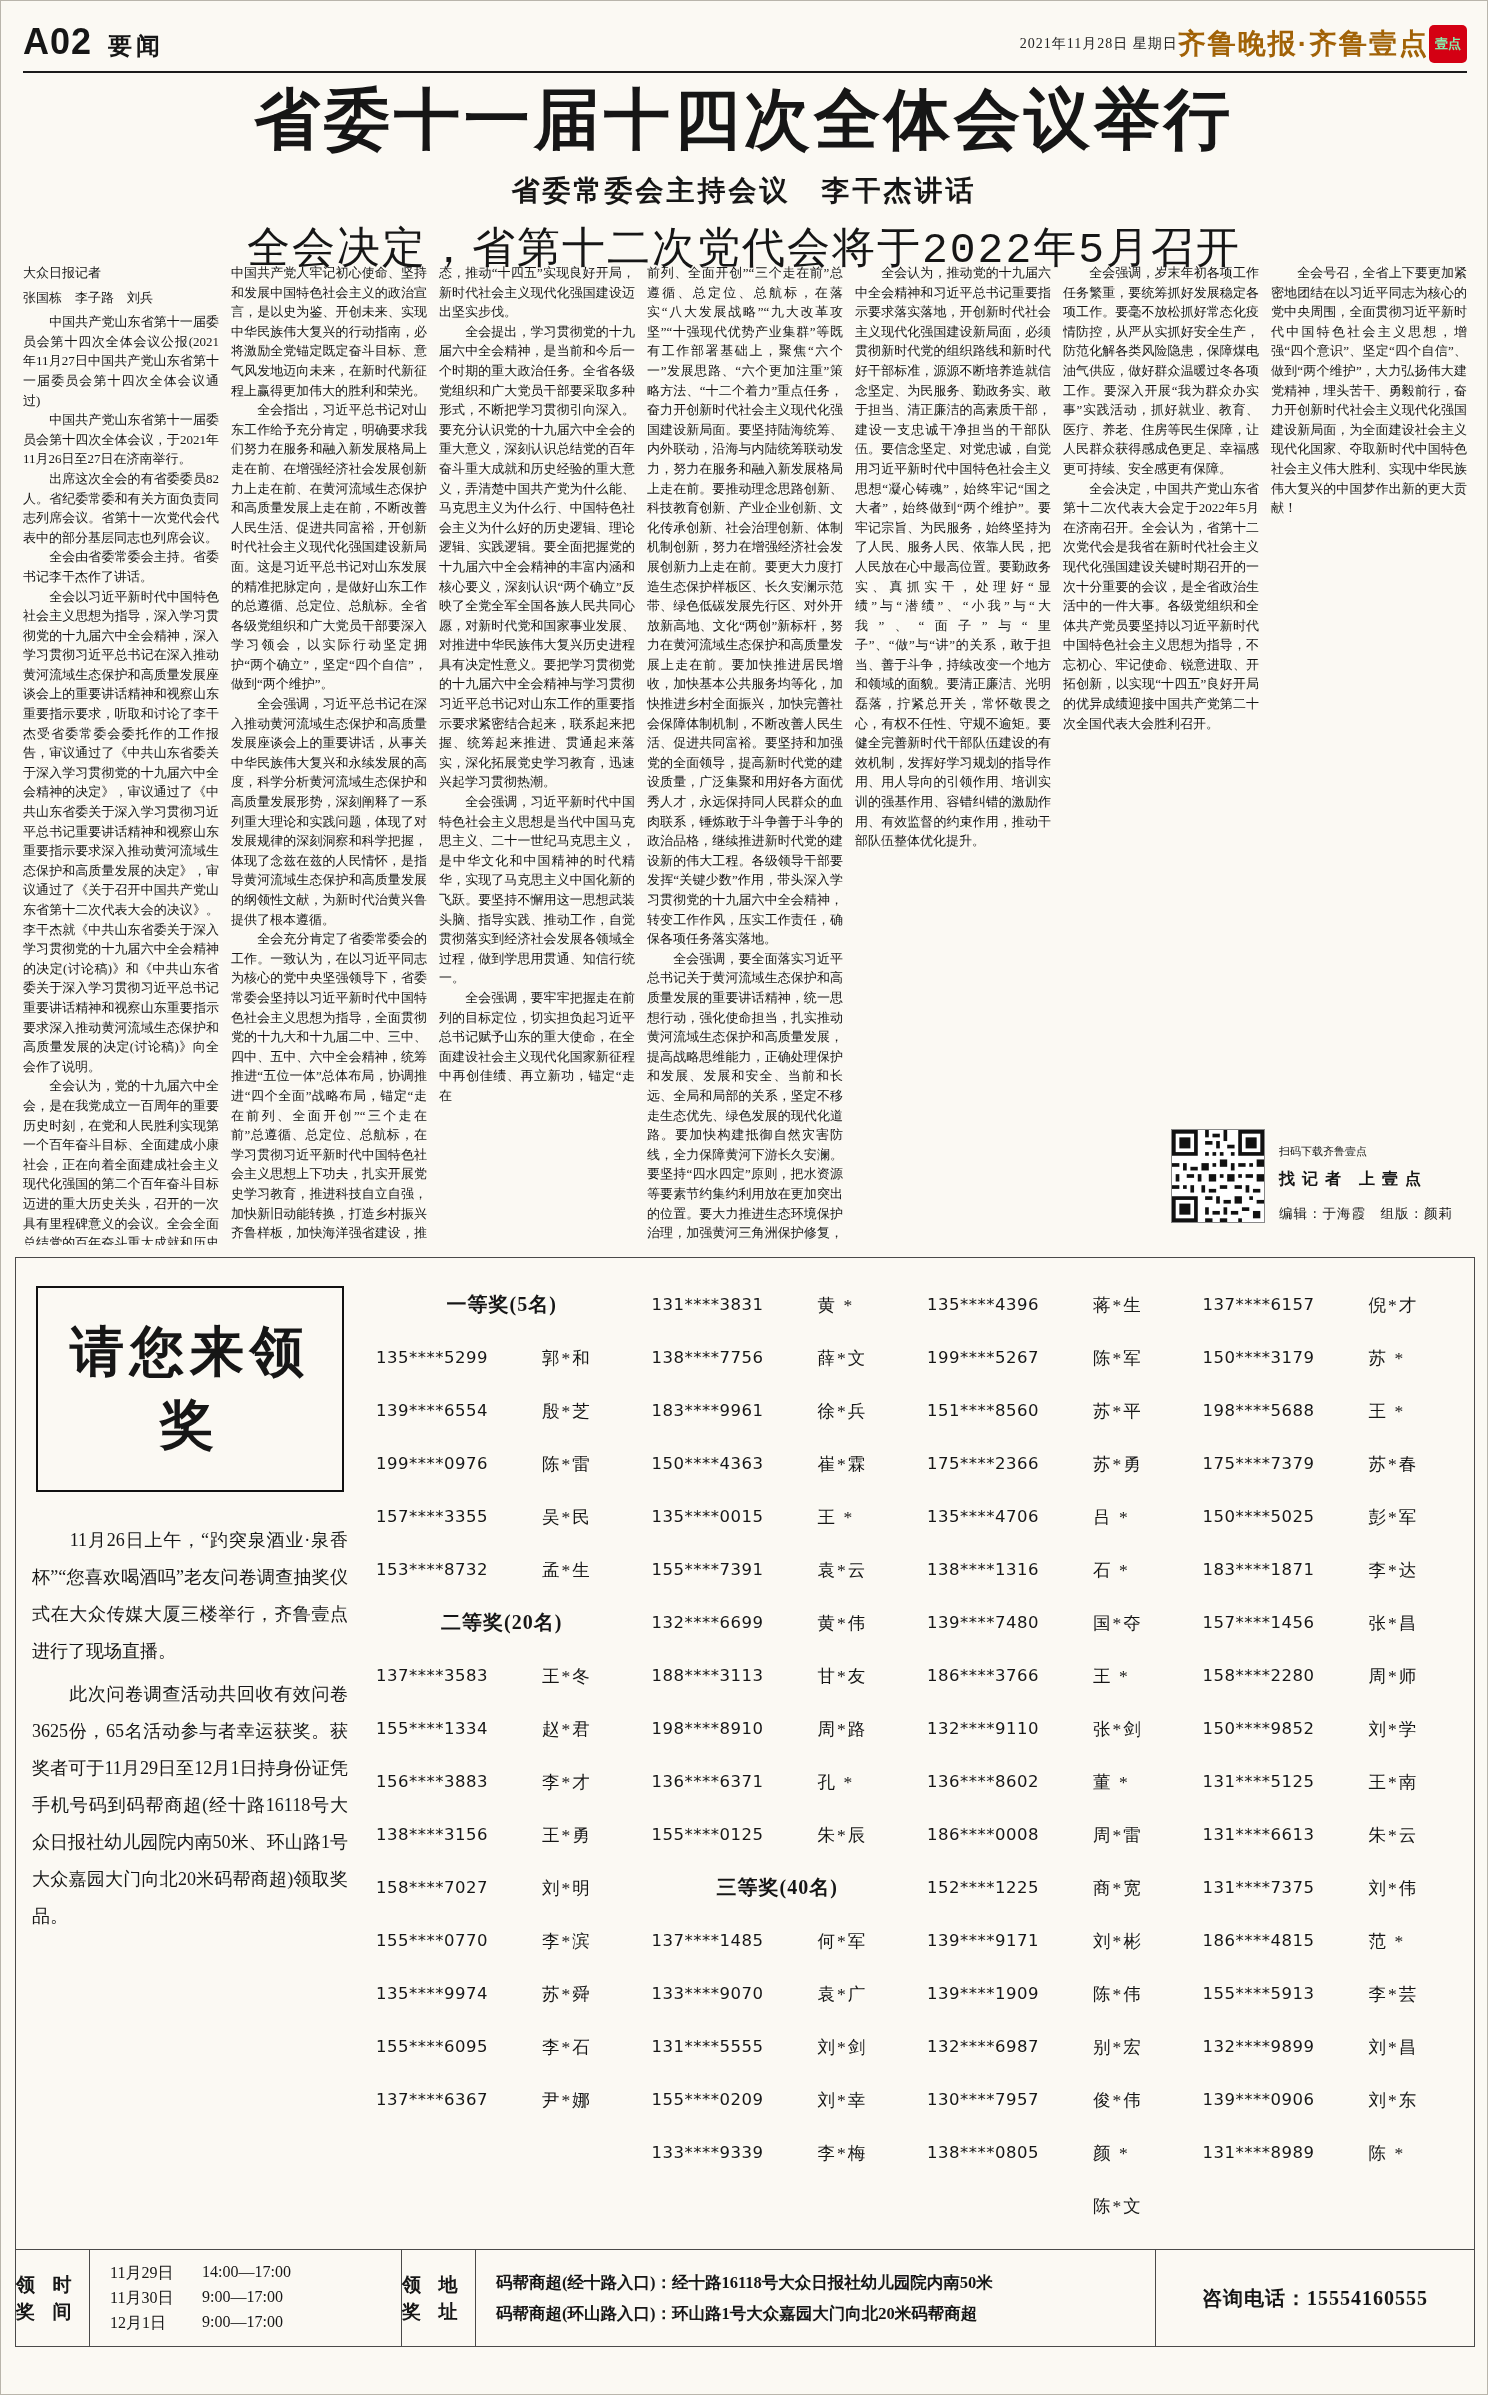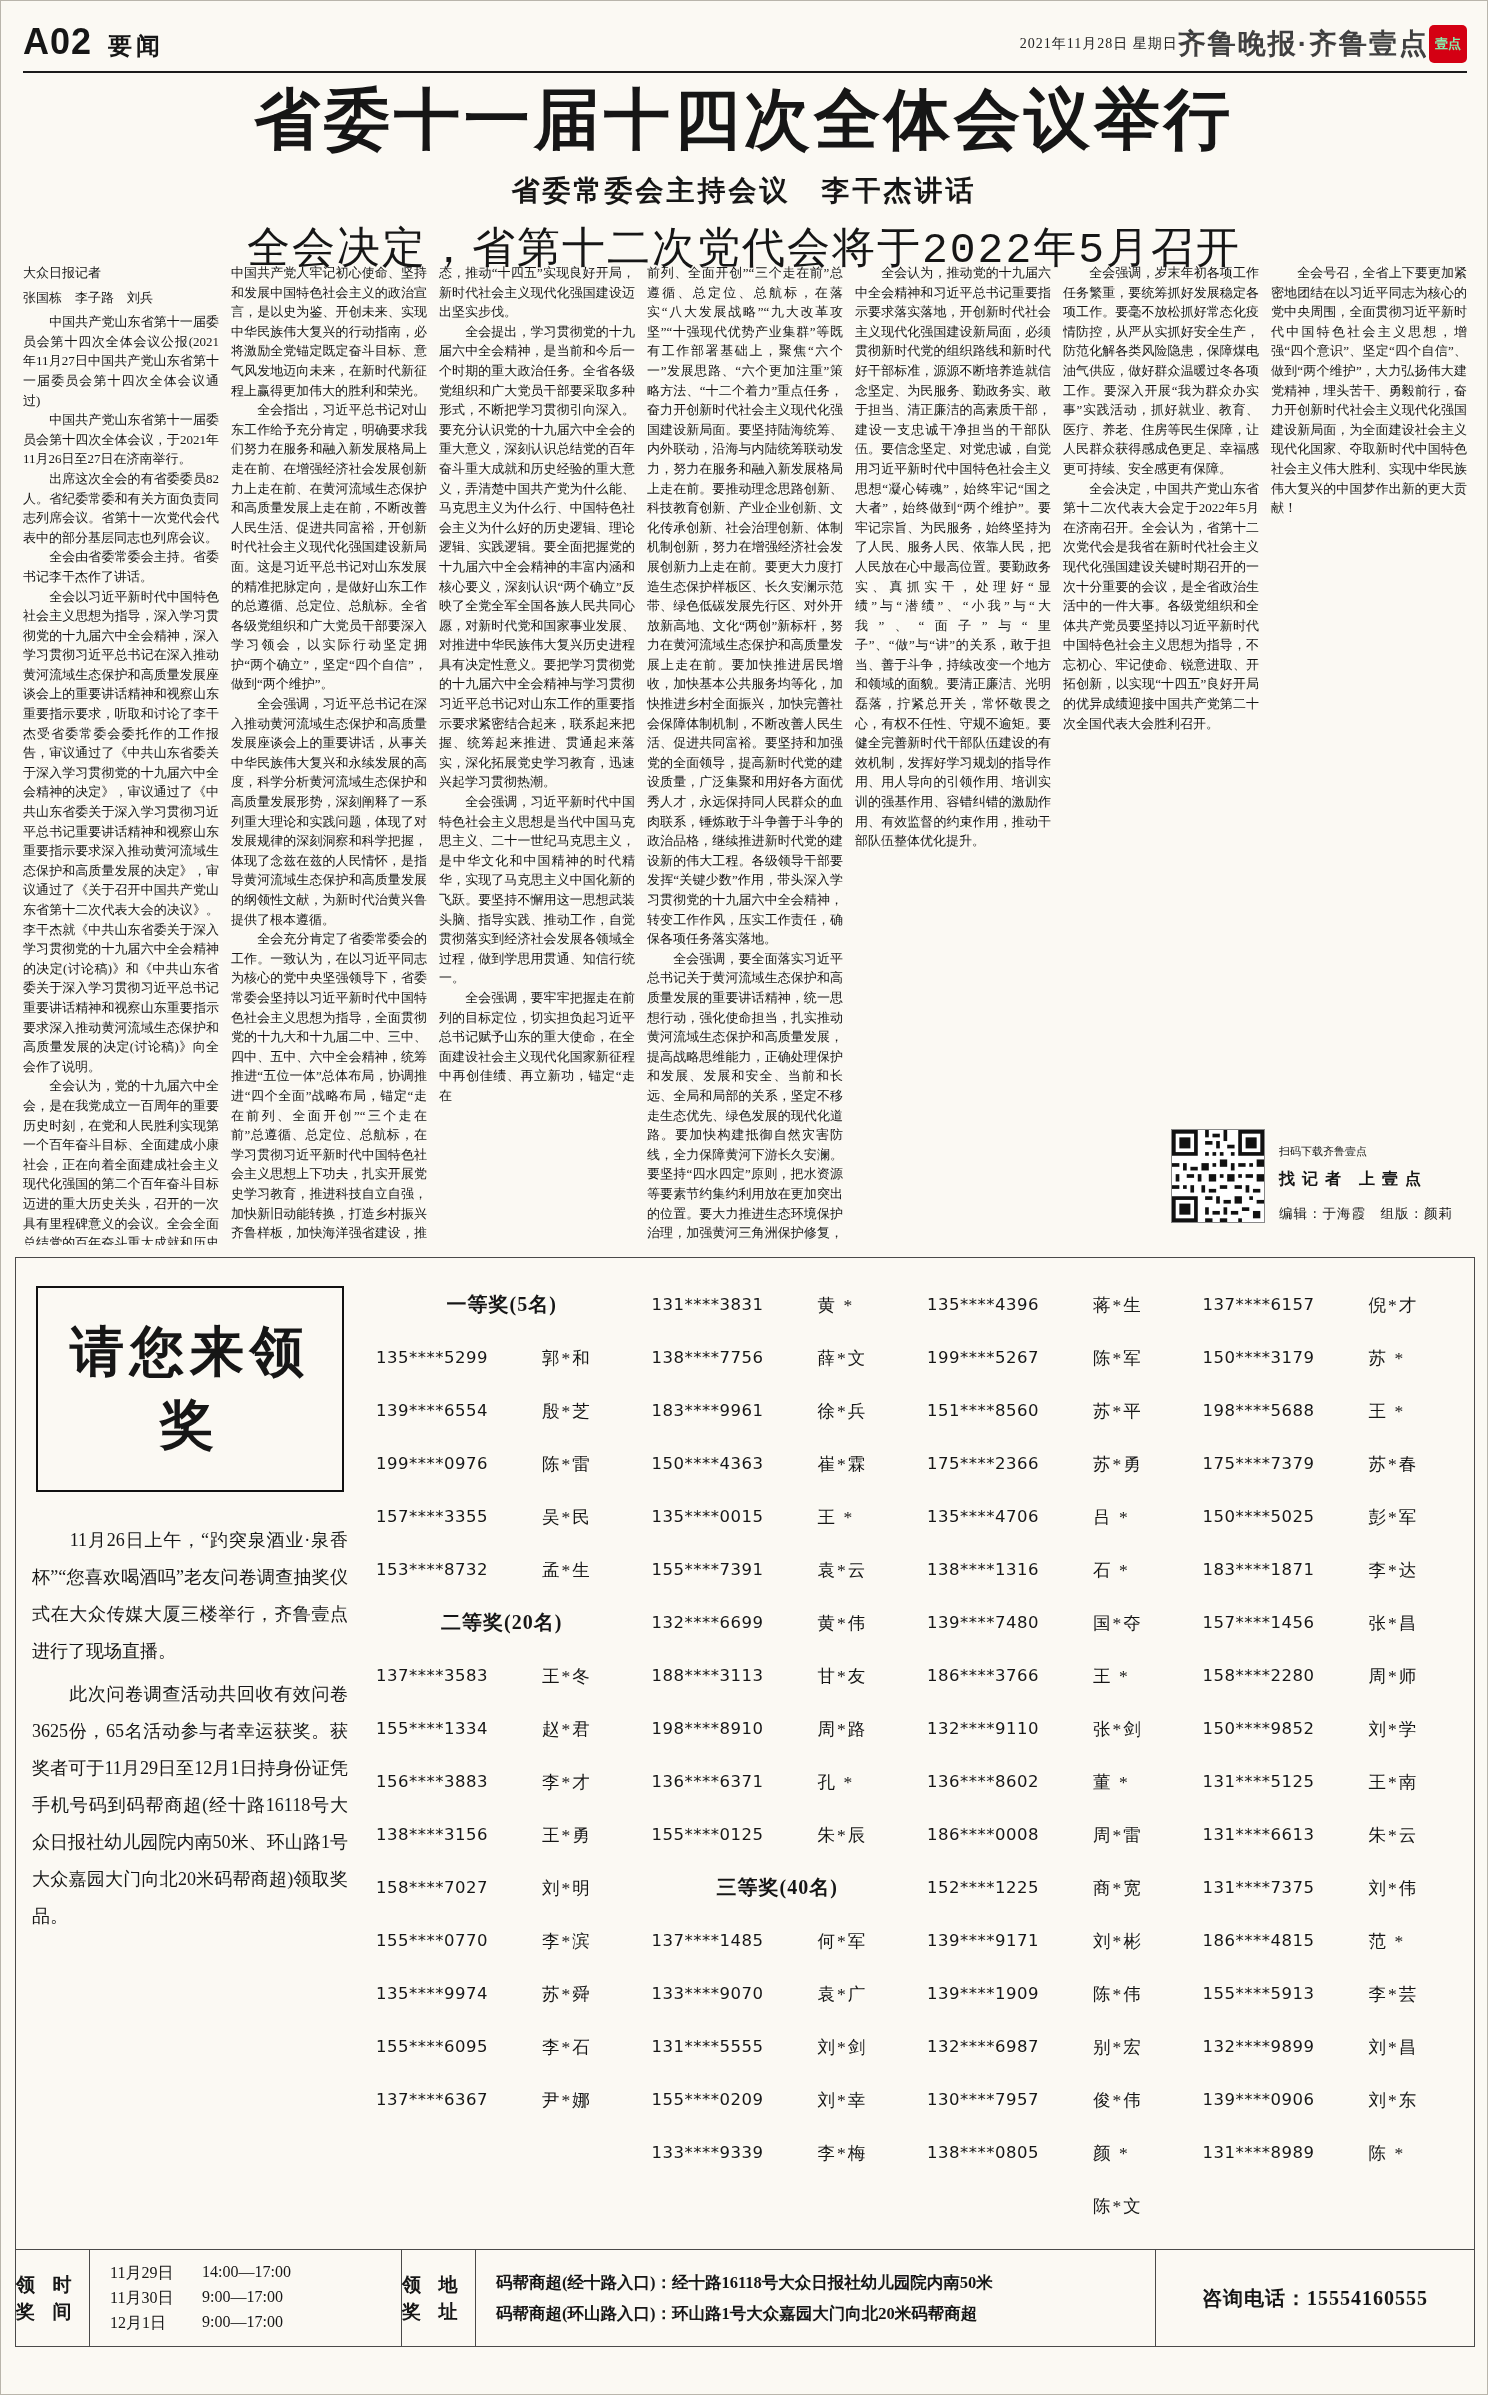--- a/index.html
+++ b/index.html
@@ -14,21 +14,21 @@
   .masthead {
     position:absolute; top:14px; left:22px; width:1444px; height:58px;
     display:flex; align-items:flex-end; justify-content:space-between;
     border-bottom:2px solid #1b1b1b; padding-bottom:8px;
   }
   .mh-left { display:flex; align-items:baseline; gap:16px; }
   .page-no { font-size:36px; font-weight:bold; font-family:"Liberation Sans","DejaVu Sans",sans-serif; letter-spacing:1px; }
   .section-name { font-size:24px; font-weight:bold; letter-spacing:4px; }
   .mh-right { display:flex; align-items:center; }
   .date-line { font-size:14px; letter-spacing:1px; color:#222; }
-  .brand { font-size:28px; font-weight:900; color:#404040; letter-spacing:2px; font-family:"Liberation Sans","DejaVu Sans",sans-serif; }
+  .brand { font-size:28px; font-weight:900; color:#a16207; letter-spacing:2px; font-family:"Liberation Sans","DejaVu Sans",sans-serif; }
   .brand-logo {
     width:38px; height:38px; background:#d40013; color:#86efac; border-radius:5px;
     display:flex; align-items:center; justify-content:center;
     font-size:13px; font-weight:bold; line-height:1.1; text-align:center;
     font-family:"Liberation Sans","DejaVu Sans",sans-serif;
   }
   
   .headline-area { position:absolute; top:88px; left:0; width:100%; text-align:center;font-family:Liberation Mono, monospace; }
   .headline-main { font-size:66px; font-weight:900; letter-spacing:4px; line-height:1.08; }
   .headline-deck1 { margin-top:12px; font-size:28px; font-weight:bold; letter-spacing:3px; }

